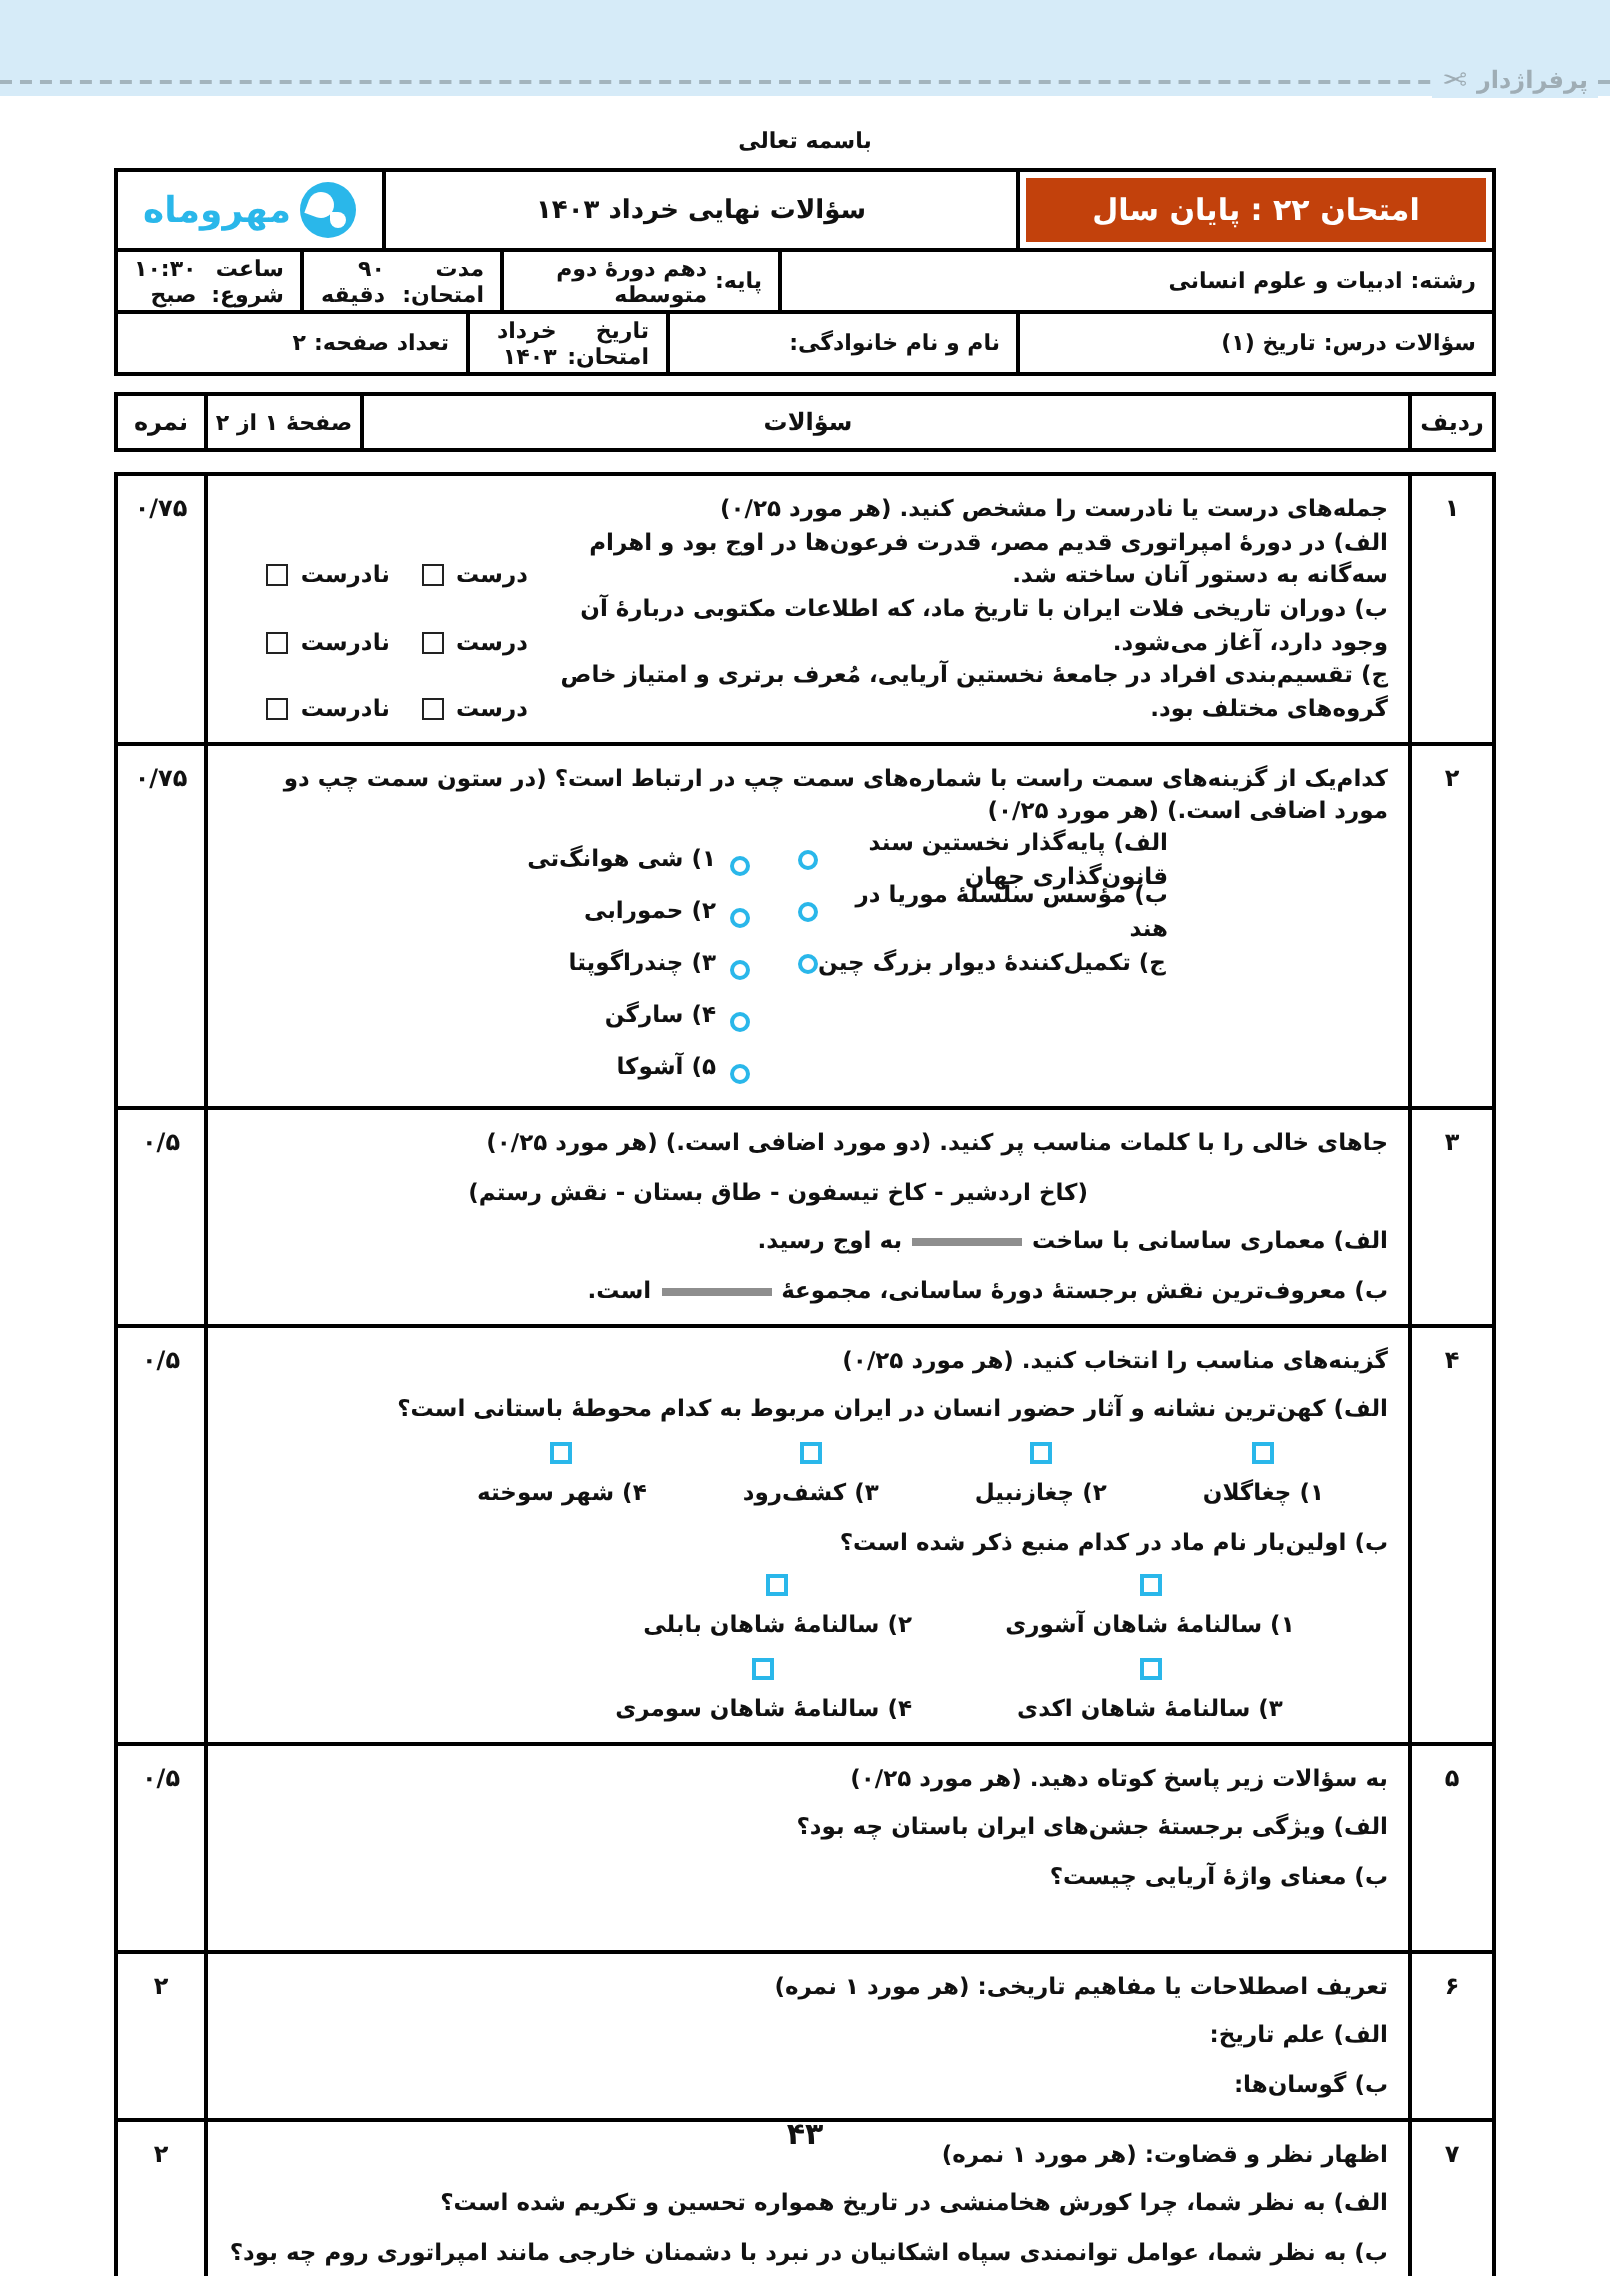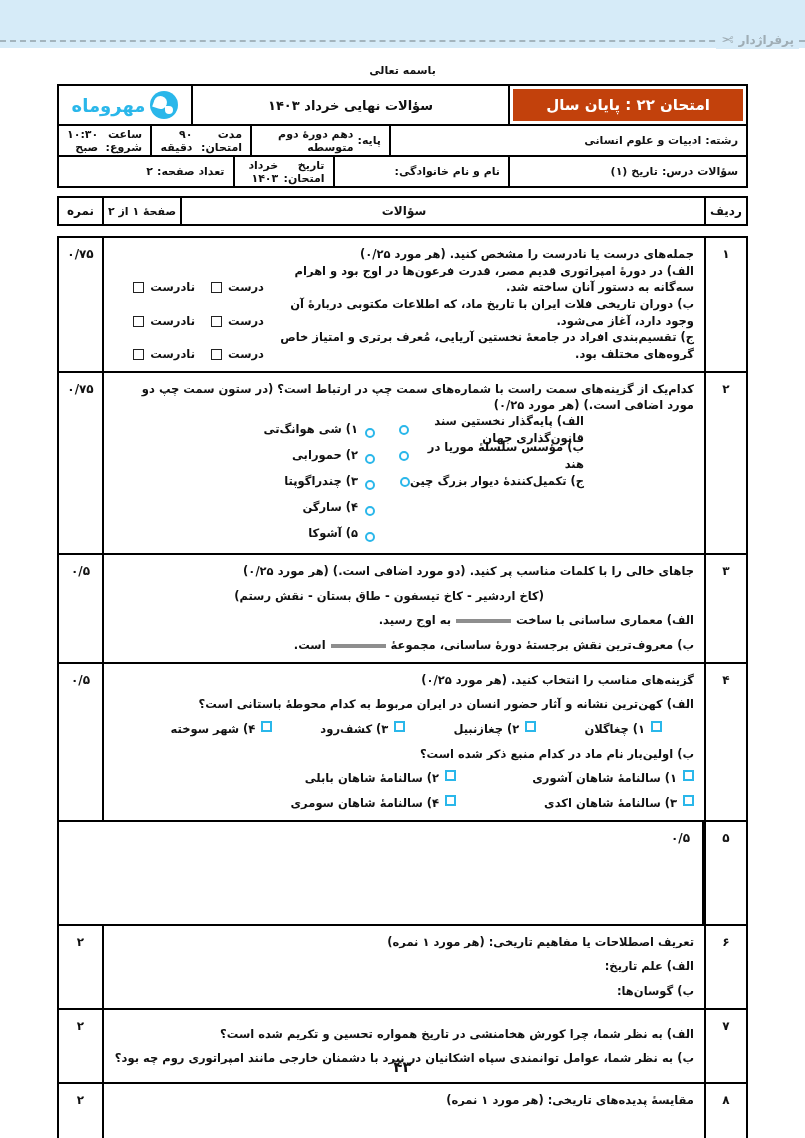--- a/index.html
+++ b/index.html
@@ -72,33 +72,33 @@
   .tfrow { display:flex; align-items:flex-end; }
   .tftext { flex:1; padding-left:10px; }
   .tfblock { width:150px; display:flex; align-items:center; gap:16px; flex:0 0 auto; }
   .tfpair { display:flex; align-items:center; gap:6px; }
   .cb { width:11px; height:11px; border:1.5px solid #222; background:#fff; display:inline-block; flex:0 0 auto; }
   .cb.cyan { border:2px solid #2ab7ea; width:11px; height:11px; }
 
   
   .match { padding-right:110px; margin-top:4px; }
   .mrow { display:flex; align-items:center; height:23px; margin-top:3px; }
-  .mslot1 { width:185px; display:flex; justify-content:flex-start; align-items:center; flex:0 0 auto; }
+  .mslot1 { width:185px; display:flex; justify-content:flex-end; align-items:center; flex:0 0 auto; }
   .mgap { width:24px; flex:0 0 auto; }
   .mslot2 { display:flex; align-items:flex-end; gap:7px; }
   .circ { width:10px; height:10px; border:2.5px solid #2ab7ea; border-radius:50%; background:#fff;
           display:inline-block; flex:0 0 auto; }
 
   
   .bank { padding-right:150px; }
   .blank { display:inline-block; width:55px; height:4px; background:#8e8e8e; vertical-align:middle; margin:0 5px; }
 
   
   .optrow { display:flex; gap:48px; margin-top:8px; padding-right:32px; }
-  .opt { display:flex; gap:6px; }
+  .opt { display:flex; align-items:center; gap:6px;flex-direction:column; }
   .optrow2 { display:flex; margin-top:8px; }
   .opt.w { width:238px; flex:0 0 auto; }
   .pagenum { position:absolute; top:1058px; left:0; right:0; text-align:center;
              font-weight:bold; font-size:15px; }
 </style>
 </head>
 <body>
 
 <div class="sheet">
 
@@ -335,36 +335,42 @@
               <span class="cb cyan"></span>
               <span>۴) سالنامهٔ شاهان سومری</span>
             </span>
         </div>
       </div>
       <div class="q-score">۰/۵</div>
     </div>
 
     <div class="qrow h104">
       <div class="q-num">۵</div>
+      <div class="q-content">
+        <div class="qtitle">به سؤالات زیر پاسخ کوتاه دهید. (هر مورد ۰/۲۵)</div>
+        <div class="qline">الف) ویژگی برجستهٔ جشن‌های ایران باستان چه بود؟</div>
+        <div class="qline">ب) معنای واژهٔ آریایی چیست؟</div>
+      </div>
       <div class="q-score">۰/۵</div>
     </div>
 
     <div class="qrow h64">
       <div class="q-num">۶</div>
       <div class="q-content">
         <div class="qtitle">تعریف اصطلاحات یا مفاهیم تاریخی: (هر مورد ۱ نمره)</div>
         <div class="qline">الف) علم تاریخ:</div>
         <div class="qline">ب) گوسان‌ها:</div>
       </div>
       <div class="q-score">۲</div>
     </div>
 
     <div class="qrow h74">
       <div class="q-num">۷</div>
       <div class="q-content">
+        <div class="qtitle">اظهار نظر و قضاوت: (هر مورد ۱ نمره)</div>
         <div class="qline">الف) به نظر شما، چرا کورش هخامنشی در تاریخ همواره تحسین و تکریم شده است؟</div>
         <div class="qline">ب) به نظر شما، عوامل توانمندی سپاه اشکانیان در نبرد با دشمنان خارجی مانند امپراتوری روم چه بود؟</div>
       </div>
       <div class="q-score">۲</div>
     </div>
 
     <div class="qrow h69">
       <div class="q-num">۸</div>
       <div class="q-content">
         <div class="qtitle">مقایسهٔ پدیده‌های تاریخی: (هر مورد ۱ نمره)</div>

